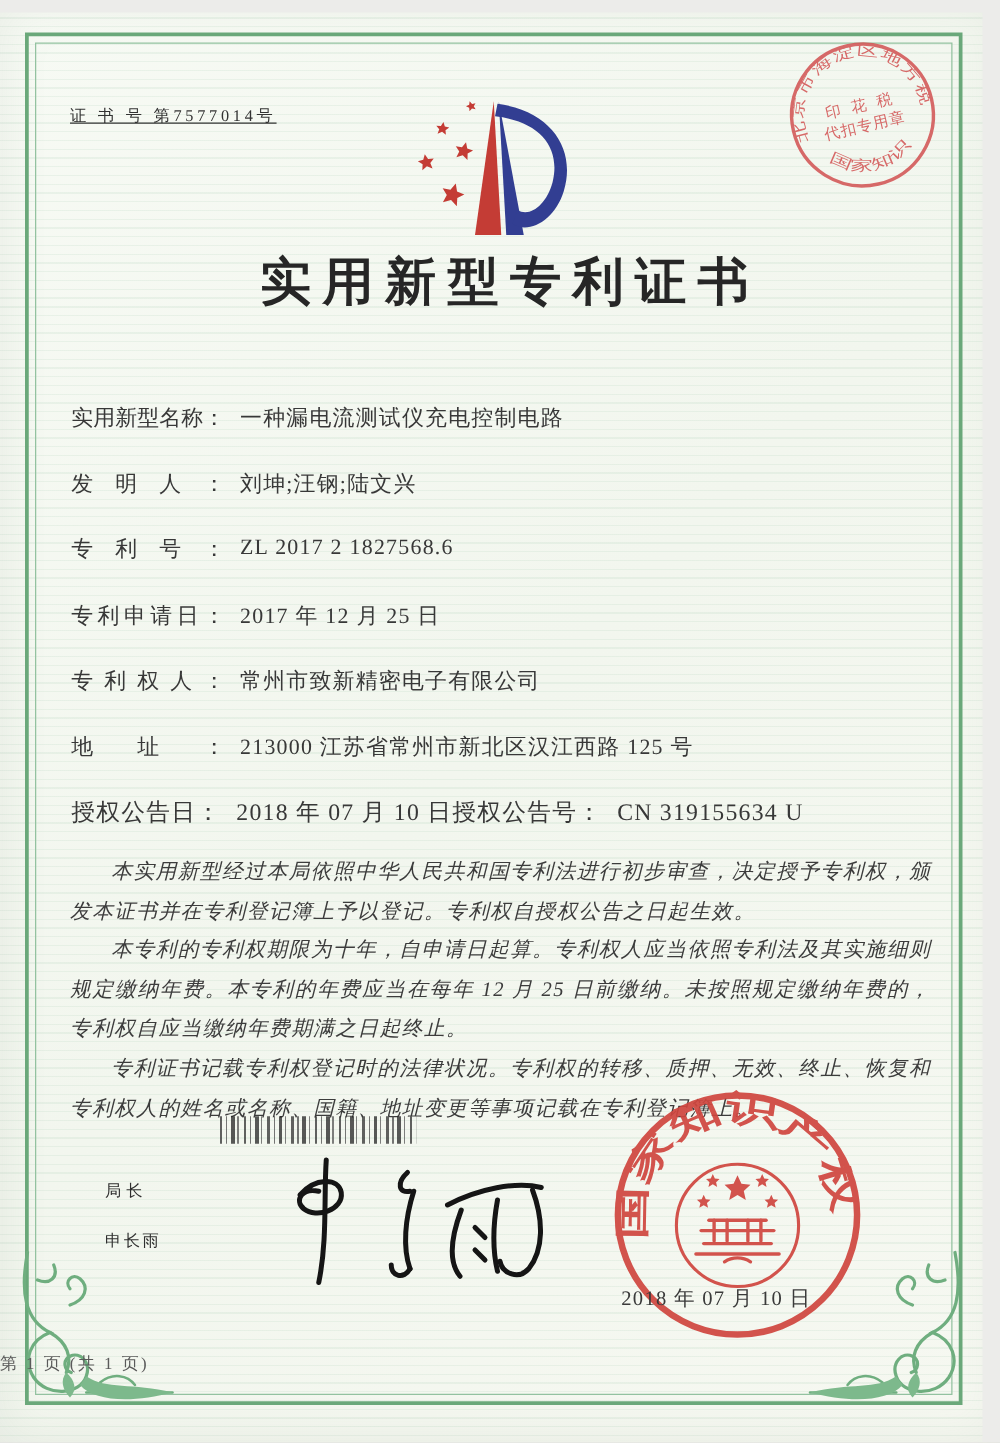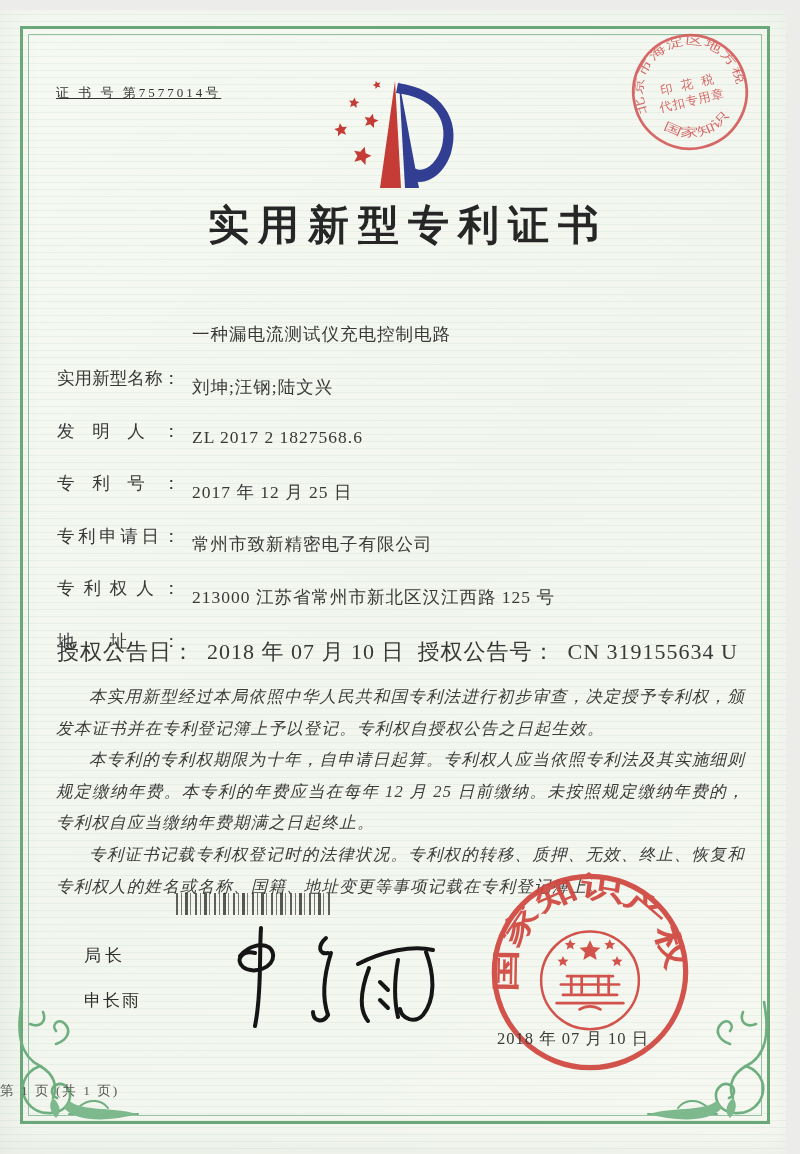--- a/index.html
+++ b/index.html
@@ -28,37 +28,37 @@
     letter-spacing:3px;text-decoration:underline; }
 
   .logo { position:absolute; left:324px; top:68px; width:152px; height:130px; }
 
   .title { position:absolute; left:0; top:198px; width:100%; text-align:center;
     font-size:41px; font-weight:600; color:#262626; letter-spacing:9px;padding-left:16px; }
 
   .fields { position:absolute; left:57px; top:322px; right:58px; }
   .frow { height:52.5px; font-size:17.5px; color:#383838; white-space:nowrap; }
   .flabel { display:inline-block; width:123px; text-align:justify; text-align-last:justify;
-    color:#383838; vertical-align:top;margin-top:44px; }
+    color:#383838; vertical-align:top; }
   .fvalue { margin-left:12px; letter-spacing:1px; }
-  .frow-grant { display:flex; justify-content:space-between; height:52.5px; font-size:22px; color:#383838; white-space:nowrap; }
+  .frow-grant { display:flex; justify-content:flex-start; height:52.5px; font-size:19px; color:#383838; white-space:nowrap; }
   .grant-right { margin-right:4px; }
   .glabel { letter-spacing:1px; }
 
   .paras { position:absolute; left:56px; top:681px; width:689px; font-size:16.5px;
     color:#3c3c3c; line-height:31.6px; letter-spacing:1.2px; text-align:justify; }
   .paras p { text-indent:2em;font-style:italic; }
 
   .barcode { position:absolute; left:176px; top:893px; width:157px; height:22px; opacity:.75;
     background:
       repeating-linear-gradient(90deg,#2e2e2e 0 2px, transparent 2px 5px, #4a4a4a 5px 6px,
         transparent 6px 9px, #222 9px 12px, transparent 12px 14px, #555 14px 15px, transparent 15px 19px);
   }
 
-  .director-block { position:absolute; left:84px; top:944px; font-size:17px; color:#2f2f2f; letter-spacing:4px; }
+  .director-block { position:absolute; left:84px; top:944px; font-size:13px; color:#2f2f2f; letter-spacing:4px; }
   .director-block .name { margin-top:22px; letter-spacing:2px;font-family:Liberation Serif, serif; }
 
   .signature { position:absolute; left:208px; top:912px; width:232px; height:122px; }
 
   .seal { position:absolute; left:486px; top:868px; width:208px; height:208px; opacity:.92; }
   .seal-date { position:absolute; left:497px; top:1028px; font-size:16.5px; color:#3a3a3a;
     letter-spacing:1px; z-index:5; }
 
   .tax-stamp { position:absolute; left:626px; top:28px; width:128px; height:128px;
     transform:rotate(-13deg); opacity:.88; }

